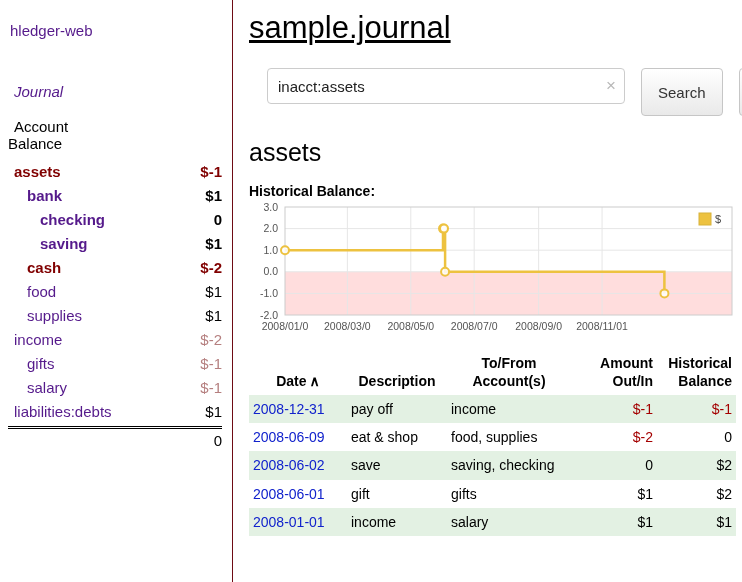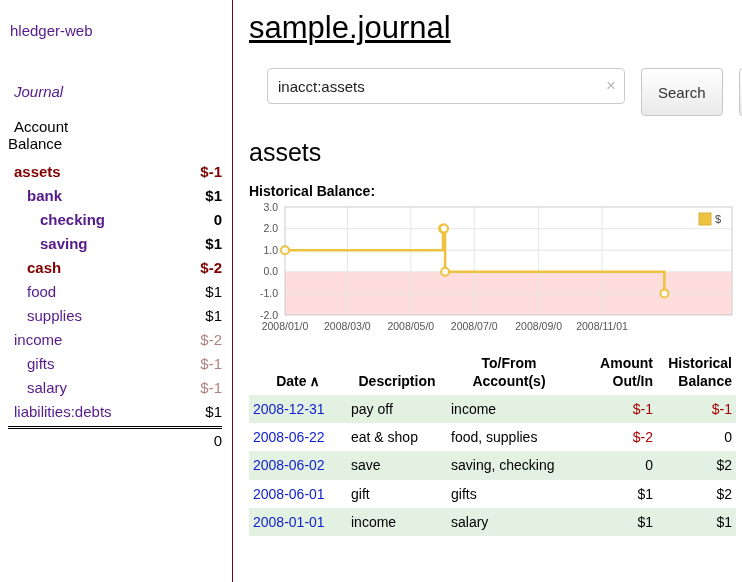--- a/index.html
+++ b/index.html
@@ -226,21 +226,21 @@
       </thead>
       <tbody>
         <tr class="shaded">
           <td><a class="datelink">2008-12-31</a></td>
           <td>pay off</td>
           <td>income</td>
           <td class="r negnum">$-1</td>
           <td class="r negnum">$-1</td>
         </tr>
         <tr>
-          <td><a class="datelink">2008-06-22</a></td>
+          <td><a class="datelink">2008-06-09</a></td>
           <td>eat &amp; shop</td>
           <td>food, supplies</td>
           <td class="r negnum">$-2</td>
           <td class="r">0</td>
         </tr>
         <tr class="shaded">
           <td><a class="datelink">2008-06-02</a></td>
           <td>save</td>
           <td>saving, checking</td>
           <td class="r">0</td>

